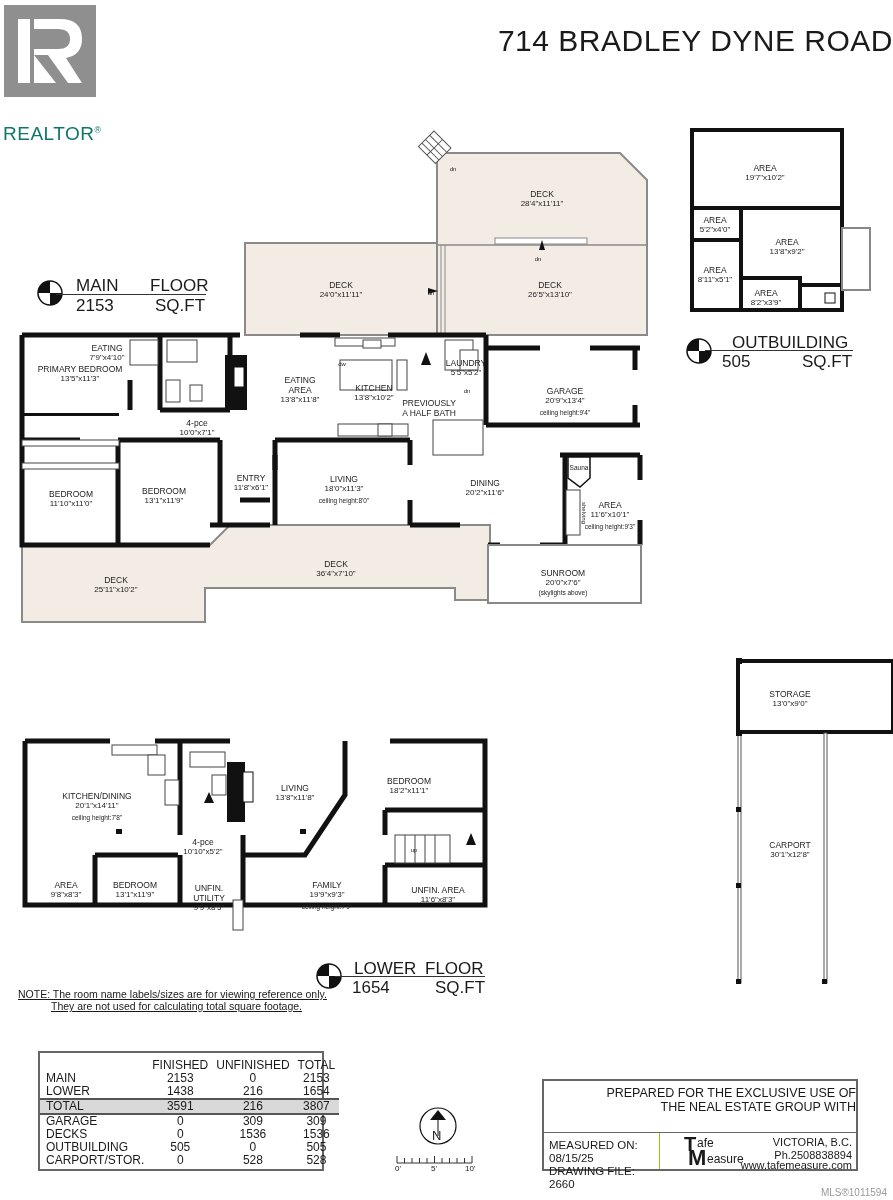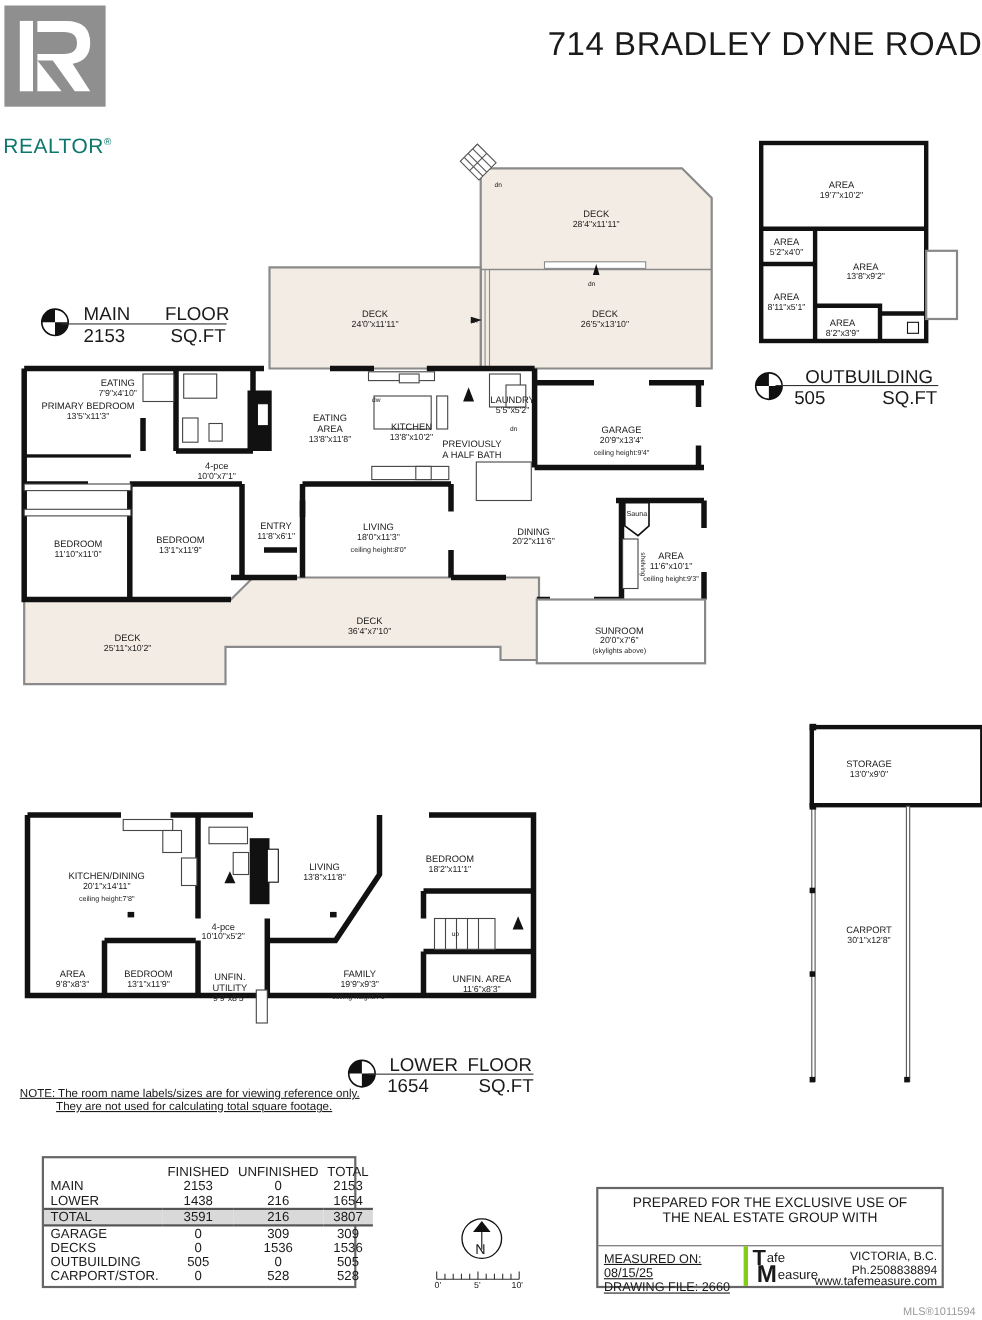--- a/index.html
+++ b/index.html
@@ -22,22 +22,22 @@
   .note .l2 { padding-left:33px; display:block; }
   .sqtable { left:38px; top:1051px; width:286px; height:120px; border:2px solid #666; box-sizing:border-box; }
   .sqtable table { border-collapse:collapse; width:100%; font-size:12px; line-height:13px; margin-top:6px; }
   .sqtable td { padding:0 4px; text-align:center; }
   .sqtable td:first-child { text-align:left; padding-left:6px; }
   .sqtable tr.total td { background:#d9d9d9; border-top:2px solid #555; border-bottom:2px solid #555; }
   .compass { left:418px; top:1106px; width:40px; height:40px; }
   .scale { left:395px; top:1153px; width:90px; height:30px; }
   .scale-lbl { position:absolute; top:1164px; font-size:8px; }
   .prep { left:542px; top:1079px; width:316px; height:92px; border:2px solid #666; box-sizing:border-box; }
-  .prep .top { height:52px; border-bottom:1px solid #666; text-align:center; font-size:12.5px; line-height:14px; padding-top:5px; box-sizing:border-box; }
-  .prep .bl { position:absolute; left:0; top:52px; width:136px; height:36px; border-right:4px solid #84cc16; font-size:11.5px; line-height:13px; padding:6px 0 0 5px; box-sizing:border-box;text-decoration:underline; }
+  .prep .top { height:52px; border-bottom:1px solid #666; text-align:right; font-size:12.5px; line-height:14px; padding-top:5px; box-sizing:border-box; }
+  .prep .bl { position:absolute; left:0; top:52px; width:116px; height:36px; border-right:1px solid #84cc16; font-size:11.5px; line-height:13px; padding:6px 0 0 5px; box-sizing:border-box; }
   .prep .br { position:absolute; left:137px; top:52px; width:175px; height:36px; }
   .tafe-T { position:absolute; left:3px; top:1px; font-size:20px; font-weight:bold; line-height:20px; }
   .tafe-afe { position:absolute; left:16px; top:3px; font-size:12px; }
   .tafe-M { position:absolute; left:7px; top:15px; font-size:22px; font-weight:bold; line-height:20px; }
   .tafe-easure { position:absolute; left:26px; top:19px; font-size:12px; }
   .tafe-city { position:absolute; right:4px; top:3px; font-size:11px; }
   .tafe-ph { position:absolute; right:4px; top:16px; font-size:11px; }
   .tafe-web { position:absolute; right:4px; top:26px; font-size:11px;text-align:center; }
   .mls { right:6px; top:1187px; font-size:10px; color:#999; }
 </style>

